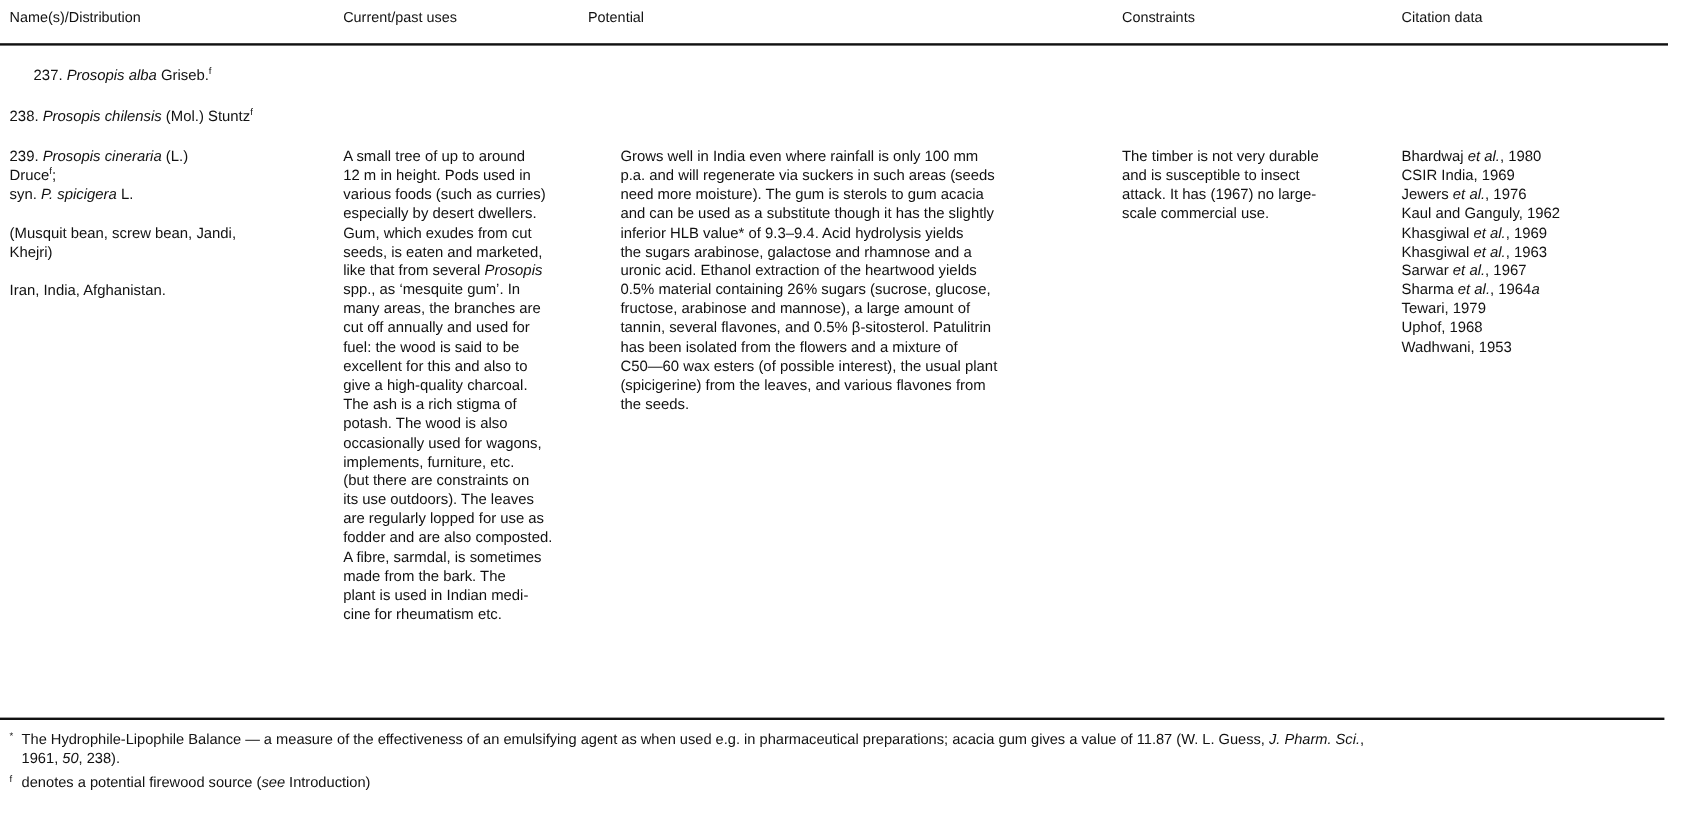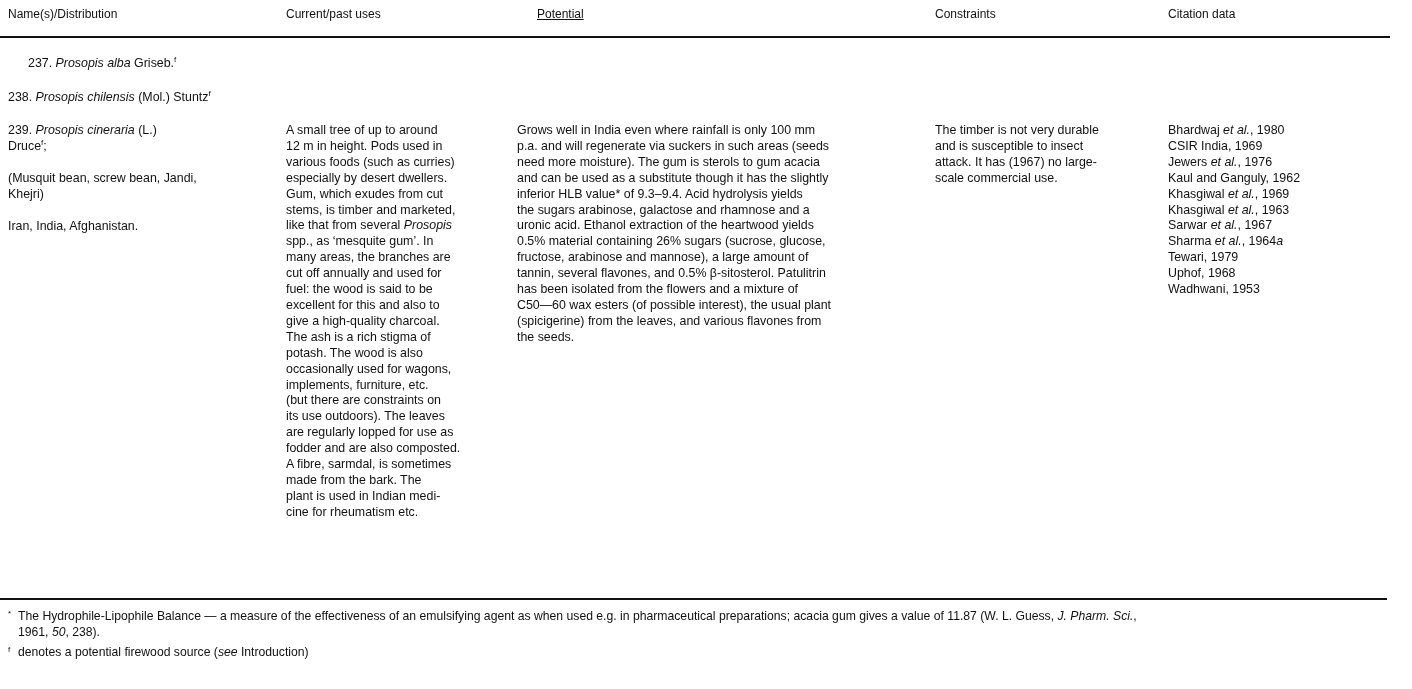--- a/index.html
+++ b/index.html
@@ -17,21 +17,21 @@
   .para { margin-top:16px; }
   .fn { position:absolute; left:8px; font-size:12.2px; line-height:15.5px; }
   .fn .mk { display:inline-block; width:10px; font-size:8px; vertical-align:4px; }
   .fn .cont { padding-left:10px; }
 </style>
 </head>
 <body>
 
 <div class="hdr" style="left:8px;">Name(s)/Distribution</div>
 <div class="hdr" style="left:286px;">Current/past uses</div>
-<div class="hdr" style="left:537px;text-decoration:underline;">Potential</div>
+<div class="hdr" style="left:490px;">Potential</div>
 <div class="hdr" style="left:935px;">Constraints</div>
 <div class="hdr" style="left:1168px;">Citation data</div>
 
 <div class="rule" style="top:36px; width:1390px;"></div>
 
 <div class="col" style="left:8px; top:56px;margin-left:20px;">
   <span>237.</span>
   <i>Prosopis alba</i>
   <span>Griseb.</span><sup>f</sup>
 </div>
@@ -44,32 +44,37 @@
 
 <div class="col" style="left:8px; top:123px; width:265px;">
   <div>
     <span>239.</span>
     <i>Prosopis cineraria</i>
     <span>(L.)</span>
   </div>
   <div>
     <span>Druce</span><sup>f</sup><span>;</span>
   </div>
+  <div>
+    <span>syn.</span>
+    <i>P. spicigera</i>
+    <span>L.</span>
+  </div>
   <div class="para">(Musquit bean, screw bean, Jandi,</div>
   <div>Khejri)</div>
   <div class="para">Iran, India, Afghanistan.</div>
 </div>
 
 <div class="col lines" id="uses" style="left:286px; top:123px;">
     <div>A small tree of up to around</div>
     <div>12 m in height.  Pods used in</div>
     <div>various foods (such as curries)</div>
     <div>especially by desert dwellers.</div>
     <div>Gum, which exudes from cut</div>
-    <div>stems, is timber and marketed,</div>
+    <div>seeds, is eaten and marketed,</div>
     <div>like that from several <i>Prosopis</i></div>
     <div>spp., as ‘mesquite gum’.  In</div>
     <div>many areas, the branches are</div>
     <div>cut off annually and used for</div>
     <div>fuel: the wood is said to be</div>
     <div>excellent for this and also to</div>
     <div>give a high-quality charcoal.</div>
     <div>The ash is a rich stigma of</div>
     <div>potash.  The wood is also</div>
     <div>occasionally used for wagons,</div>

